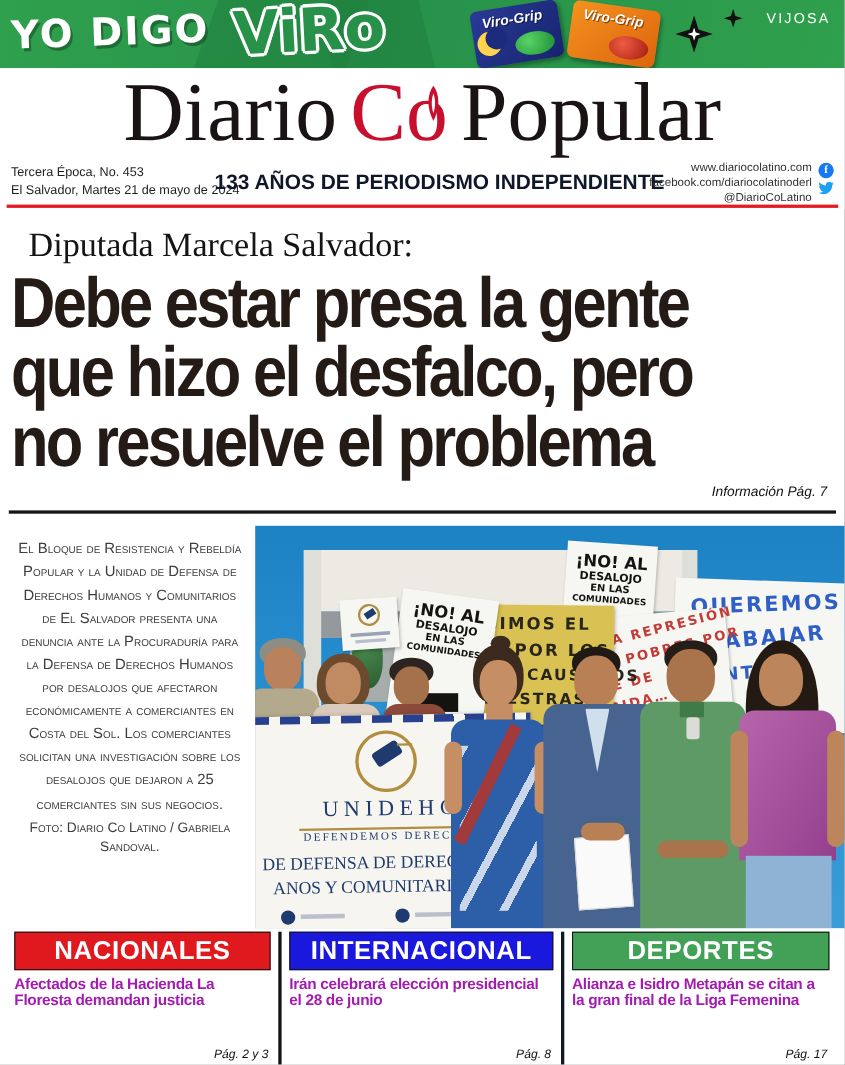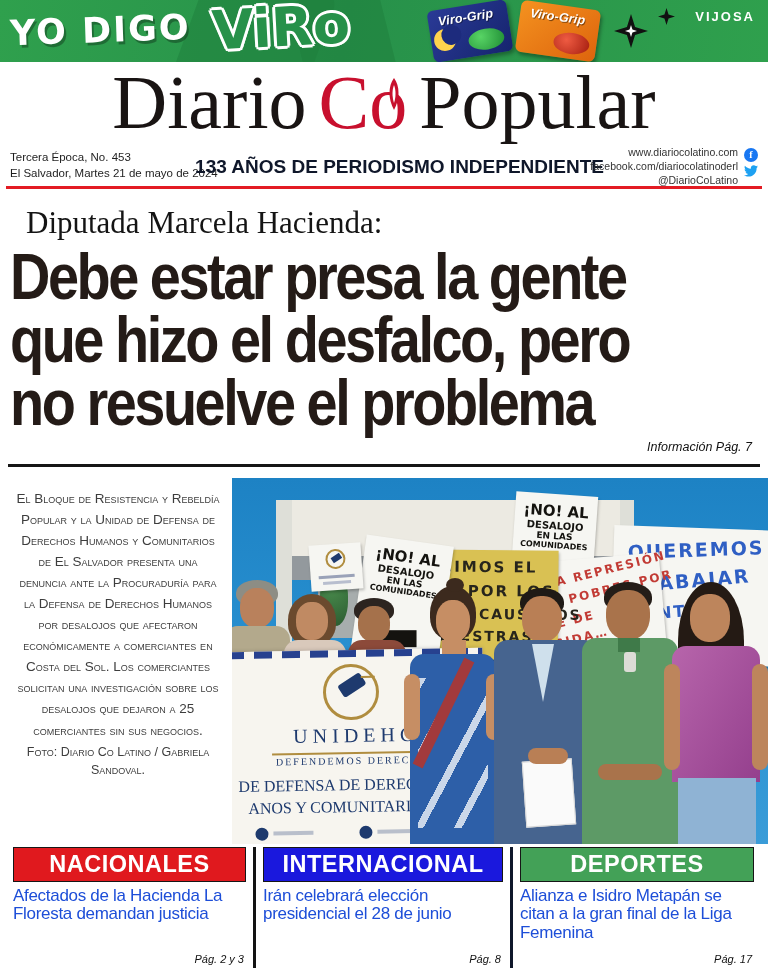--- a/index.html
+++ b/index.html
@@ -26,21 +26,21 @@
   .pname{color:#fff;font-style:italic;font-weight:bold;font-size:12.5px;padding:5px 0 0 10px;
          text-shadow:1px 1px 0 rgba(0,0,0,.45);letter-spacing:.2px;}
   .moon{position:absolute;left:3px;top:20px;width:22px;height:22px;border-radius:50%;background:#ffd34d;}
   .moon::after{content:"";position:absolute;left:8px;top:-3px;width:20px;height:20px;border-radius:50%;background:#1d2b7d;}
   .cap{position:absolute;right:7px;bottom:5px;width:36px;height:21px;border-radius:50%;}
   .cap.green{background:radial-gradient(circle at 35% 35%,#58d465,#1d8b33);}
   .cap.red{background:radial-gradient(circle at 35% 35%,#ef5b42,#a31c0e);}
   .sparkle{position:absolute;background:#111;
            clip-path:polygon(50% 0,62% 38%,100% 50%,62% 62%,50% 100%,38% 62%,0 50%,38% 38%);}
   .sparkle.inner{background:#fff;}
-  .vijosa{position:absolute;right:13px;top:9px;color:#fff;font-weight:bold;font-size:13px;letter-spacing:2px;}
+  .vijosa{position:absolute;right:13px;top:9px;color:#fff;font-weight:normal;font-size:13px;letter-spacing:2px;}
 
   
   .masthead{position:absolute;left:0;top:62px;width:768px;height:128px;background:#fff;}
   .title{position:absolute;left:0;top:2px;width:768px;text-align:center;
          font-family:"Liberation Serif","DejaVu Serif",serif;font-size:76px;line-height:1;color:#191413;}
   .t-accent{color:#c8102e;margin:0 12px;position:relative;}
   .quetzal{position:absolute;right:3px;top:17px;}
   .edition{position:absolute;left:10px;top:88px;font-size:11.5px;color:#1e1e1e;line-height:1.35;}
   .tagline{position:absolute;left:184px;top:94px;width:420px;text-align:right;color:#0f172a;
            font-weight:bold;font-size:19px;}
@@ -97,21 +97,21 @@
             display:flex;box-sizing:border-box;padding:3px 6px 0;}
   .sec{position:relative;padding:0 7px;box-sizing:border-box;}
   .sec.c1{width:247px;}
   .sec.c2{width:260px;border-left:3px solid #131313;border-right:3px solid #0f172a;}
   .sec.c3{width:248px;}
   .sec-header{height:33px;border:1.5px solid #161616;display:flex;align-items:center;justify-content:center;
               color:#fff;font-weight:bold;font-size:23.5px;letter-spacing:.5px;}
   .sec-header.red{background:#e0191e;}
   .sec-header.blue{background:#1a18dd;}
   .sec-header.green{background:#43a157;}
-  .sec-headline{font-weight:normal;font-size:17px;line-height:1.08;color:#1d4ed8;margin-top:5px;letter-spacing:-.3px;}
+  .sec-headline{font-weight:bold;font-size:14px;line-height:1.08;color:#a21caf;margin-top:5px;letter-spacing:-.3px;}
   .sec-page{position:absolute;right:9px;bottom:3px;font-style:italic;font-size:11px;color:#111;}
 </style>
 </head>
 <body>
 
 <div id="page">
 
   <div class="ad">
     <div class="ad-shape s1"></div>
     <div class="ad-shape s2"></div>
@@ -150,21 +150,21 @@
     <div class="social">
       <div class="fb">f</div>
       <svg width="14" height="12" viewBox="0 0 24 20">
           <path fill="#1da1f2" d="M23.9 2.3c-.9.4-1.8.7-2.8.8 1-.6 1.8-1.6 2.2-2.7-1 .6-2 1-3.1 1.2C19.3.6 18-0 16.6 0c-2.7 0-4.9 2.2-4.9 4.9 0 .4 0 .8.1 1.1C7.7 5.8 4.1 3.9 1.6.9 1.2 1.7 1 2.5 1 3.4c0 1.7.9 3.2 2.2 4.1-.8 0-1.6-.2-2.2-.6v.1c0 2.4 1.7 4.4 3.9 4.8-.4.1-.8.2-1.3.2-.3 0-.6 0-.9-.1.6 2 2.4 3.4 4.6 3.4-1.7 1.3-3.8 2.1-6.1 2.1H0c2.2 1.4 4.8 2.2 7.6 2.2 9 0 14-7.5 14-14v-.6c1-.7 1.8-1.6 2.3-2.7z"></path>
         </svg>
     </div>
     <div class="red-rule"></div>
   </div>
 
   <div class="lead">
-    <div class="kicker">Diputada Marcela Hacienda:</div>
+    <div class="kicker">Diputada Marcela Salvador:</div>
     <div class="headline">
       <div class="hl-line">Debe estar presa la gente</div>
       <div class="hl-line">que hizo el desfalco, pero</div>
       <div class="hl-line">no resuelve el problema</div>
     </div>
     <div class="pageref">Información Pág. 7</div>
     <div class="black-rule"></div>
   </div>
 
   <div class="caption-col">

